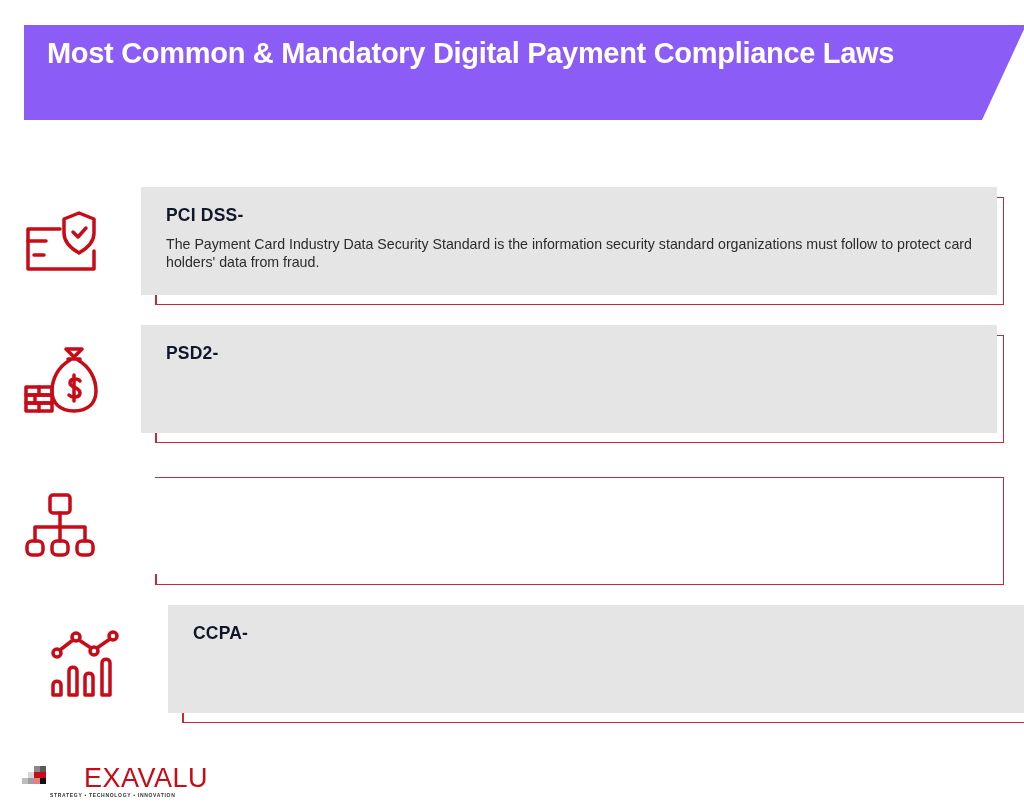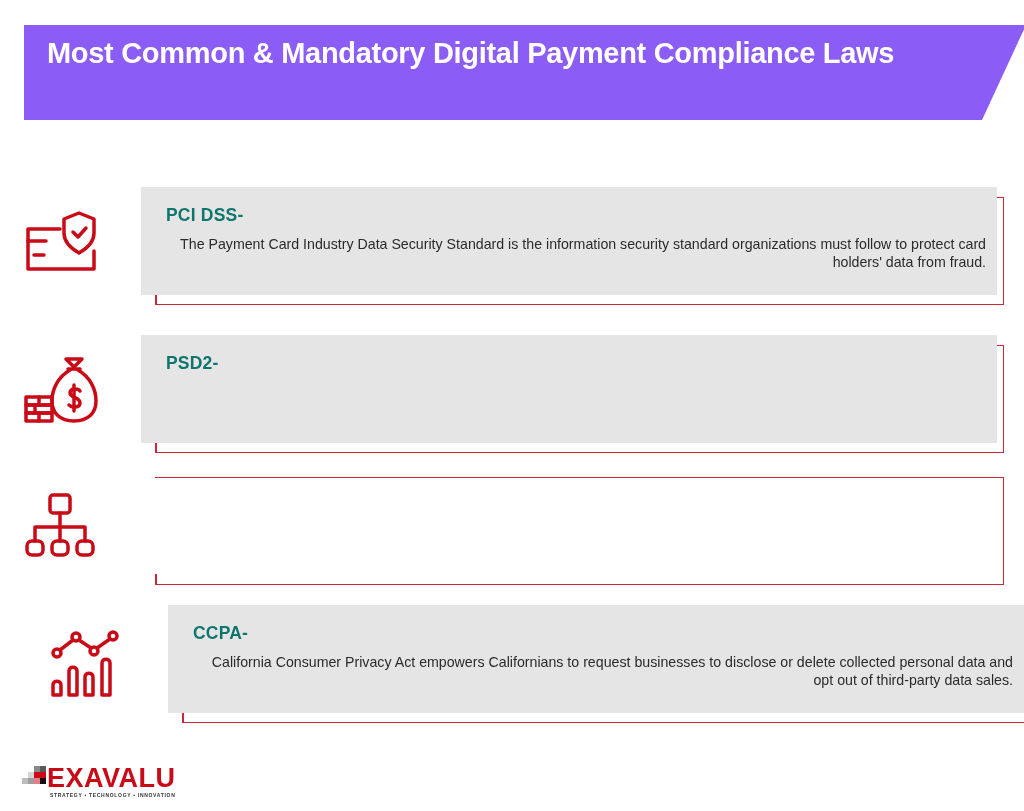--- a/index.html
+++ b/index.html
@@ -26,33 +26,33 @@
   }
   .outline::before {
     content: ""; position: absolute; left: 0; bottom: 0; width: 1.5px; height: 10px; background: #c9273a;
   }
   .card {
     position: absolute; left: 141px; top: 0; width: 856px; height: 108px;
     background: #e5e5e5;
   }
   .card-title {
     position: absolute; left: 25px; top: 18px;
-    color: #0f766e; font-weight: bold; font-size: 17.5px; letter-spacing: 0.2px;
+    color: #0f172a; font-weight: bold; font-size: 17.5px; letter-spacing: 0.2px;
   }
   .card-desc {
     position: absolute; left: 25px; top: 48px; width: 820px;
-    color: #2b2b2b; font-size: 14.2px; line-height: 18px; text-align: right;
+    color: #2b2b2b; font-size: 14.2px; line-height: 18px;
   }
   .icon { position: absolute; left: 22px; width: 78px; height: 78px; }
   .icon svg { width: 100%; height: 100%; }
   .logo { position: absolute; left: 22px; top: 764px; width: 160px; height: 40px; }
   .logo-mark { position: absolute; left: 0; top: 0; width: 26px; height: 26px; }
   .logo-text {
     position: absolute; left: 25px; top: -1px; color: #c90a17;
-    font-size: 27px; letter-spacing: 0.5px; font-weight: bold;
+    font-size: 27px; letter-spacing: 0.5px; font-weight: normal; padding-left: 37px;
   }
   .logo-tag {
     position: absolute; left: 28px; top: 28px; color: #333; font-size: 5px;
     font-weight: bold; letter-spacing: 0.7px; white-space: nowrap;
   }
 </style>
 </head>
 <body>
 
 <div class="header">
@@ -69,21 +69,21 @@
       <path d="M51 25 L56 30 L64 21"></path>
     </svg>
   </div>
   <div class="outline"></div>
   <div class="card">
     <div class="card-title">PCI DSS-</div>
     <div class="card-desc">The Payment Card Industry Data Security Standard is the information security standard organizations must follow to protect card holders' data from fraud.</div>
   </div>
 </div>
 
-<div class="row" style="top:325px;margin-top:10px;">
+<div class="row" style="top:325px;">
   <div class="icon" style="top:18px;">
     <svg viewBox="0 0 78 78" fill="none" stroke="#c90a17" stroke-width="3.5" stroke-linecap="round" stroke-linejoin="round">
       <path d="M44 6 L52 14 L60 6 Z"></path>
       <path d="M46 16 H58"></path>
       <path d="M48 17 C36 24 30 36 30 48 C30 60 38 68 52 68 C66 68 74 60 74 48 C74 36 68 24 56 17"></path>
       <path d="M58 38 C56 35 48 35 48 40 C48 45 58 44 58 50 C58 55 50 55 47 52"></path>
       <path d="M52 32 V58"></path>
       <rect x="4" y="44" width="26" height="8"></rect>
       <rect x="4" y="52" width="26" height="8"></rect>
       <rect x="4" y="60" width="26" height="8"></rect>
@@ -121,21 +121,20 @@
       <path d="M11 23 L24 13 M30 13 L42 21 M48 21 L61 12"></path>
       <path d="M4 68 V58 C4 53 12 53 12 58 V68 Z"></path>
       <path d="M20 68 V44 C20 39 28 39 28 44 V68 Z"></path>
       <path d="M36 68 V50 C36 45 44 45 44 50 V68 Z"></path>
       <path d="M53 68 V36 C53 31 61 31 61 36 V68 Z"></path>
     </svg>
   </div>
   <div class="outline"></div>
   <div class="card">
     <div class="card-title">CCPA-</div>
-    <div class="card-desc">California Consumer Privacy Act empowers Californians to request businesses to disclose or delete collected personal data and opt out of third-party data sales.</div>
   </div>
 </div>
 
 <div class="logo">
   <svg class="logo-mark" viewBox="0 0 26 26">
     <rect x="0" y="14" width="6" height="6" fill="#bdbdbd"></rect>
     <rect x="6" y="14" width="6" height="6" fill="#9e9e9e"></rect>
     <rect x="6" y="8" width="6" height="6" fill="#d6d6d6"></rect>
     <rect x="12" y="14" width="6" height="6" fill="#e87b84"></rect>
     <rect x="12" y="8" width="6" height="6" fill="#c90a17"></rect>

